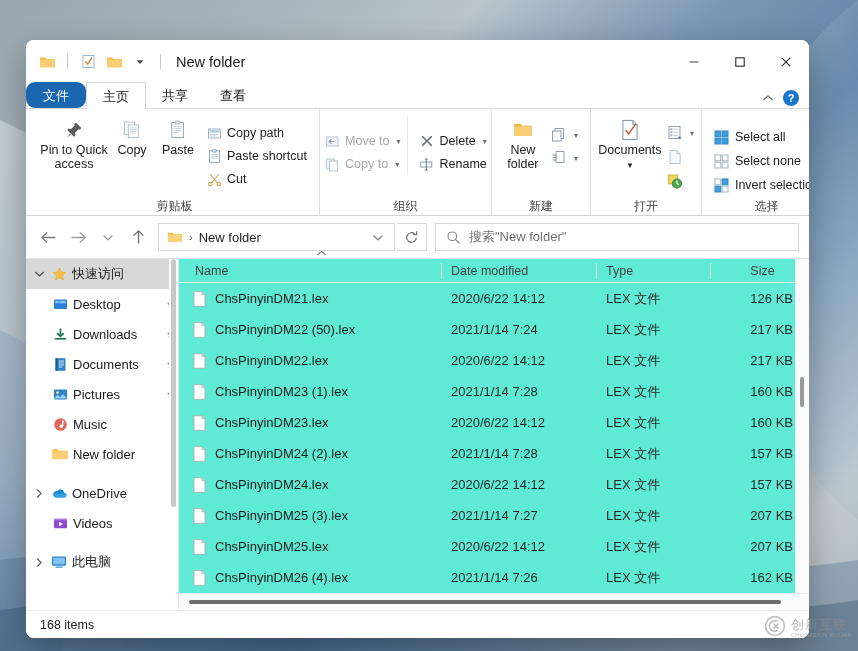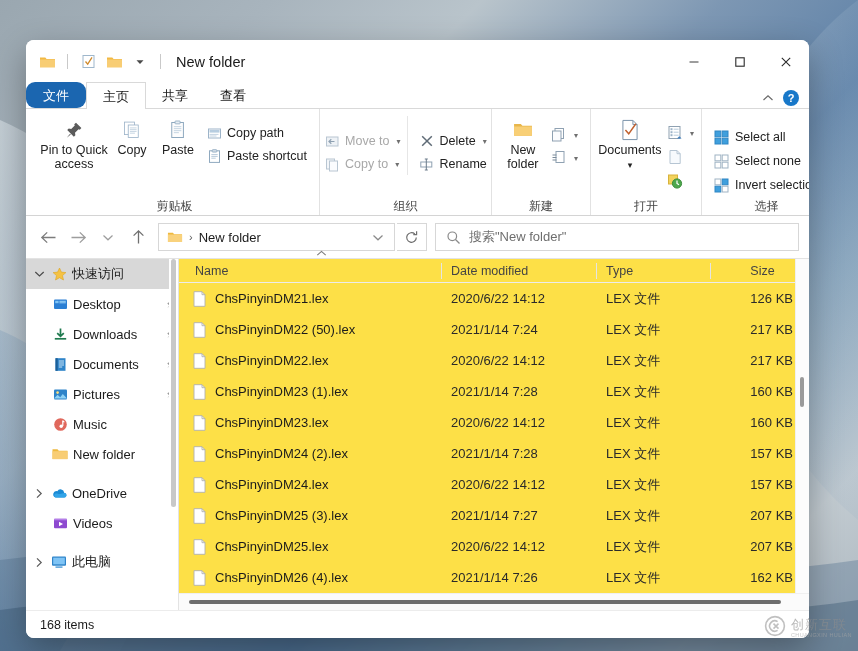--- a/index.html
+++ b/index.html
@@ -201,21 +201,21 @@
     background: #ffffff;
   }
   .nav-scroll-thumb {
     position: absolute; right: 2px; top: 0px; width: 5px; height: 248px;
     background: #c8c8c8; border-radius: 3px;
   }
   .splitter { width: 1px; background: #e3e3e3; flex: none; }
 
   
   .filepane {
-    flex: 1; min-width: 0; background: #fde047;
+    flex: 1; min-width: 0; background: #5eead4;
     display: flex; flex-direction: column; position: relative;
   }
   .colhead {
     height: 24px; display: flex; align-items: center;
     font-size: 12.5px; color: #444;
     position: relative; flex: none;
     border-bottom: 1px solid #ececec;
   }
   .colhead .ch { height: 24px; display: flex; align-items: center; position: relative; }
   .colhead .ch + .ch::before {
@@ -426,20 +426,32 @@
               <svg width="15" height="15" viewBox="0 0 15 15">
                   <rect x="2.5" y="1.8" width="10" height="11.6" fill="#fff" stroke="#8fa9bf"></rect>
                   <rect x="5.2" y=".8" width="4.6" height="2.2" rx=".5" fill="#e7eef4" stroke="#8fa9bf"></rect>
                   <g stroke="#b9cbdb">
                     <path d="M4.3 5.6h6.4M4.3 7.4h6.4M4.3 9.2h4.4"></path>
                   </g>
                 </svg>
             </span>
             <span>Paste shortcut</span>
           </div>
+          <div class="small-btn">
+            <span class="ico">
+              <svg width="15" height="15" viewBox="0 0 15 15">
+                  <g fill="none" stroke="#c9a64a" stroke-width="1.1">
+                    <path d="M3 2l7.5 9M12 2L4.5 11"></path>
+                    <circle cx="3.3" cy="12" r="1.7"></circle>
+                    <circle cx="11.7" cy="12" r="1.7"></circle>
+                  </g>
+                </svg>
+            </span>
+            <span>Cut</span>
+          </div>
         </div>
       </div>
       <div class="rgroup-label">剪贴板</div>
     </div>
 
     <div class="rgroup" style="width:172px;">
       <div class="rgroup-body" style="gap:2px;justify-content:center;">
         <div class="small-col" style="padding-top:14px;">
           <div class="small-btn dim">
             <span class="ico">

